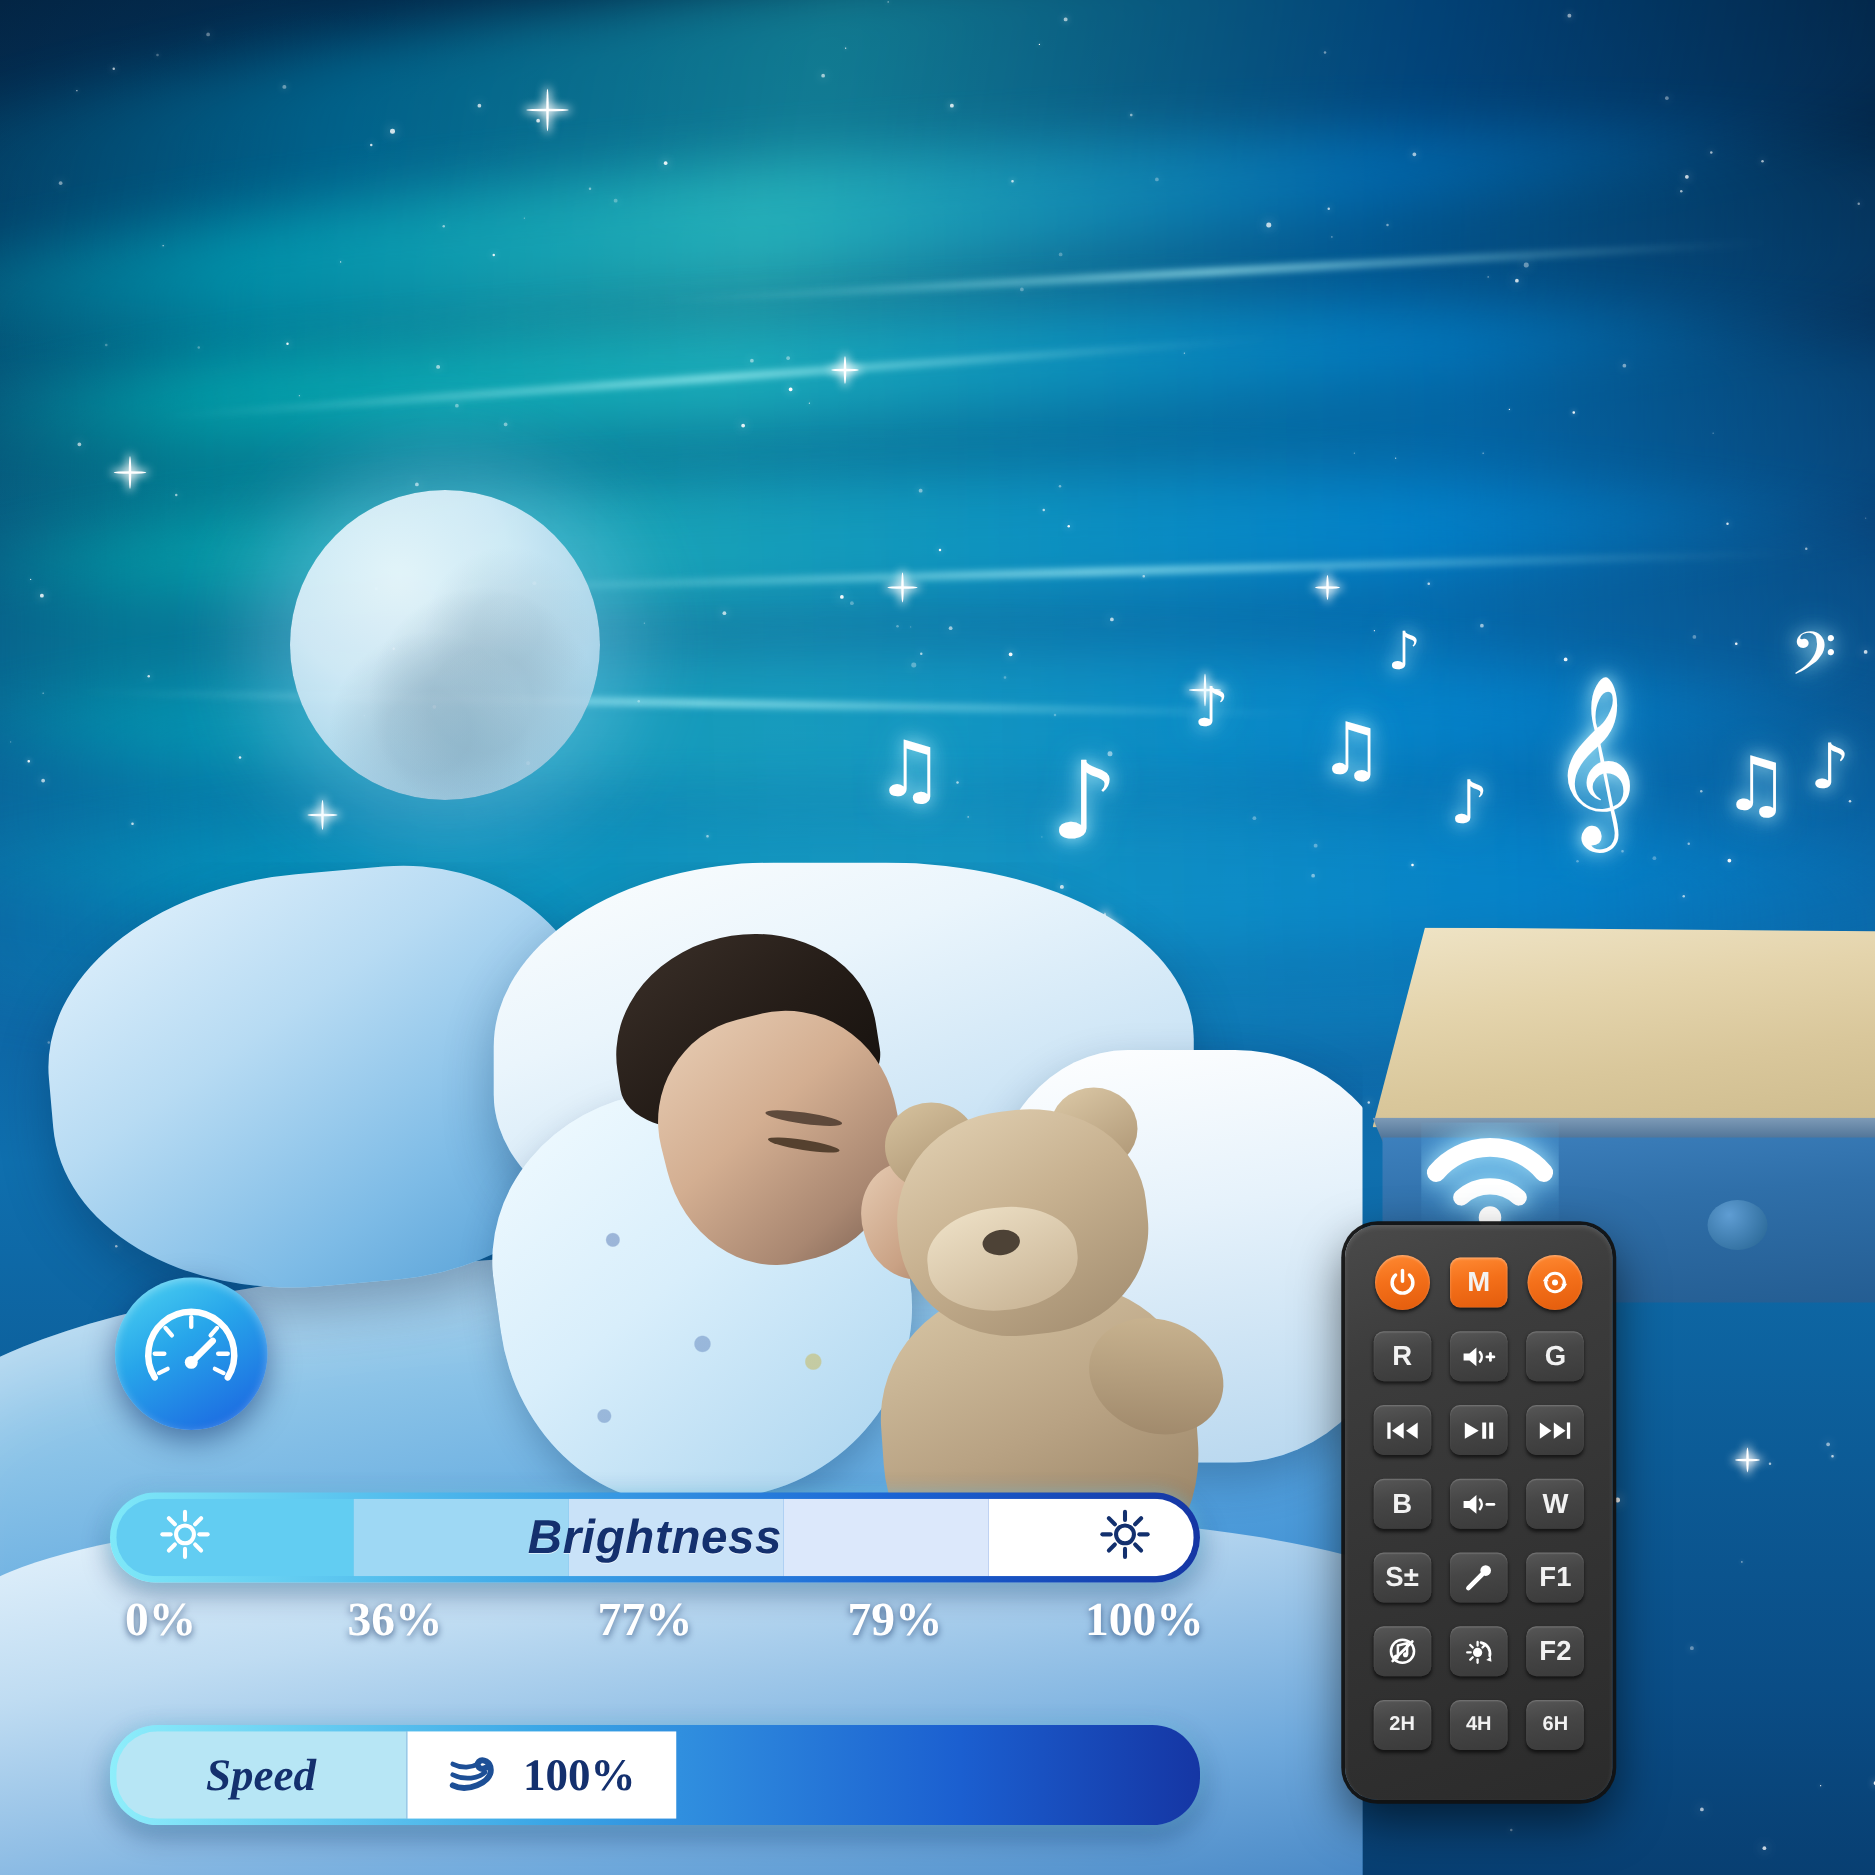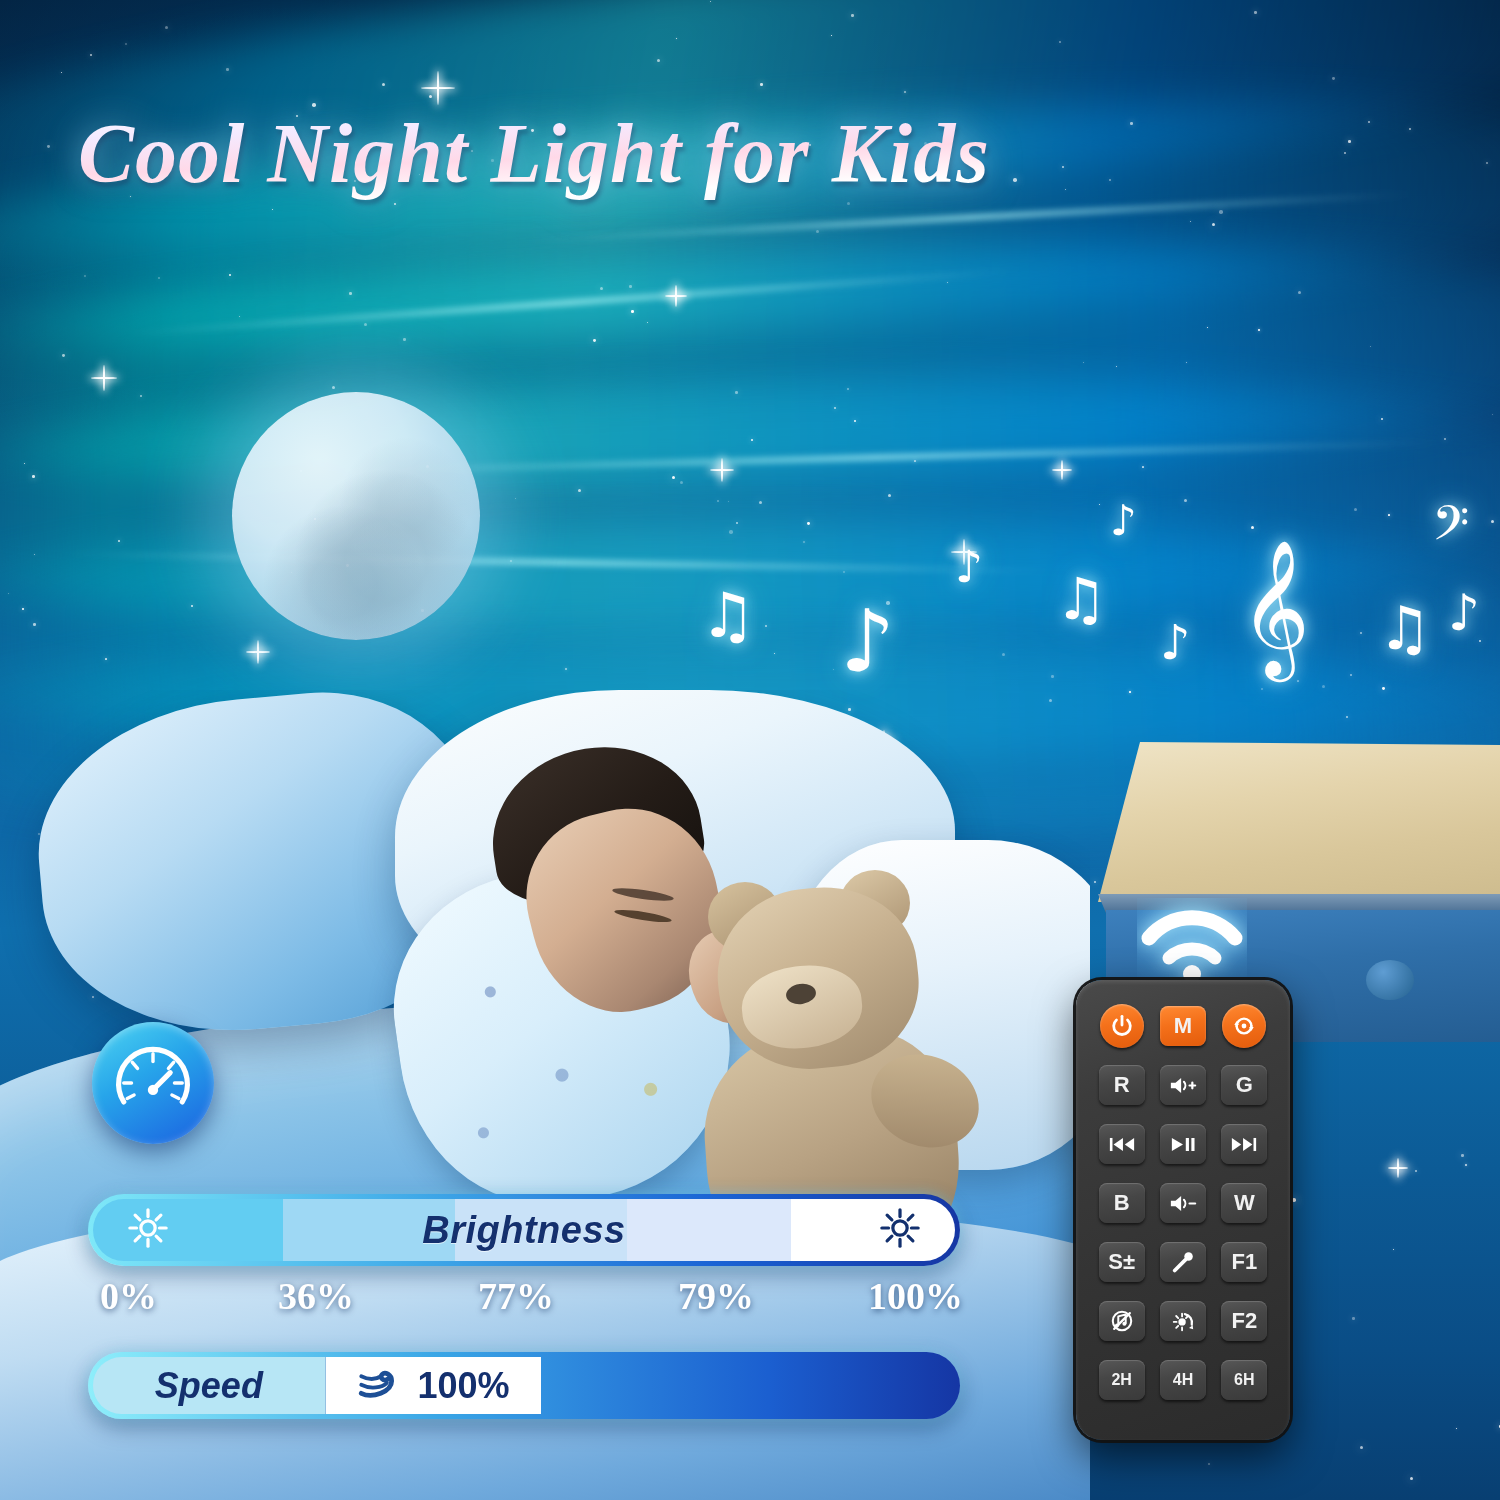--- a/index.html
+++ b/index.html
@@ -264,24 +264,25 @@
   #pctRow {
     position:absolute; left:88px; top:1274px; width:880px; height:46px;
   }
   .pct {
     position:absolute; color:#fff; font-size:38px; font-weight:bold;
     font-family:"Liberation Serif", serif;
     text-shadow:0 2px 6px rgba(0,30,80,.6);
   }
 
   #speedWrap {
-    position:absolute; left:88px; top:1352px; width:872px; height:67px;
+    position:absolute; left:88px; top:1380px; width:872px; height:80px;
     border-radius:38px; padding:5px;
     background:linear-gradient(90deg,#8eeefb 0%, #3aa6e6 40%, #1b5fd0 78%, #1536a4 100%);
     box-shadow:0 0 14px rgba(130,230,255,.4), 0 8px 22px rgba(0,30,80,.4);
+    font-family:Liberation Serif, serif;
   }
   #speedInner {
     width:100%; height:100%; border-radius:33px; overflow:hidden; display:flex;
   }
   .sseg {
     height:100%; display:flex; align-items:center; justify-content:center;
     color:#14306e; font-size:36px; font-weight:bold;
     border-right:1px solid rgba(120,160,210,.55);
     gap:4px;
   }
@@ -614,21 +615,20 @@
       <span class="sparkle" style="left:874px;top:730px;width:20px;height:20px"></span>
       <span class="sparkle" style="left:1388px;top:1158px;width:20px;height:20px"></span>
       <span class="sparkle" style="left:624px;top:1274px;width:24px;height:24px"></span>
       <span class="sparkle" style="left:795px;top:1255px;width:22px;height:22px"></span>
       <span class="sparkle" style="left:246px;top:640px;width:24px;height:24px"></span>
     </div>
 
   <div id="moon"></div>
 
   <div id="headline">
-    <span class="l2">Cool Night Light for Kids</span>
   </div>
 
   <div class="note" style="left:700px; top:585px; font-size:62px;">♫</div>
   <div class="note" style="left:840px; top:598px; font-size:86px;">♪</div>
   <div class="note" style="left:955px; top:545px; font-size:44px;">♪</div>
   <div class="note" style="left:1055px; top:570px; font-size:58px;">♫</div>
   <div class="note" style="left:1160px; top:618px; font-size:48px;">♪</div>
   <div class="note" style="left:1240px; top:548px; font-size:118px;">𝄞</div>
   <div class="note" style="left:1378px; top:598px; font-size:60px;">♫</div>
   <div class="note" style="left:1448px; top:588px; font-size:50px;">♪</div>

